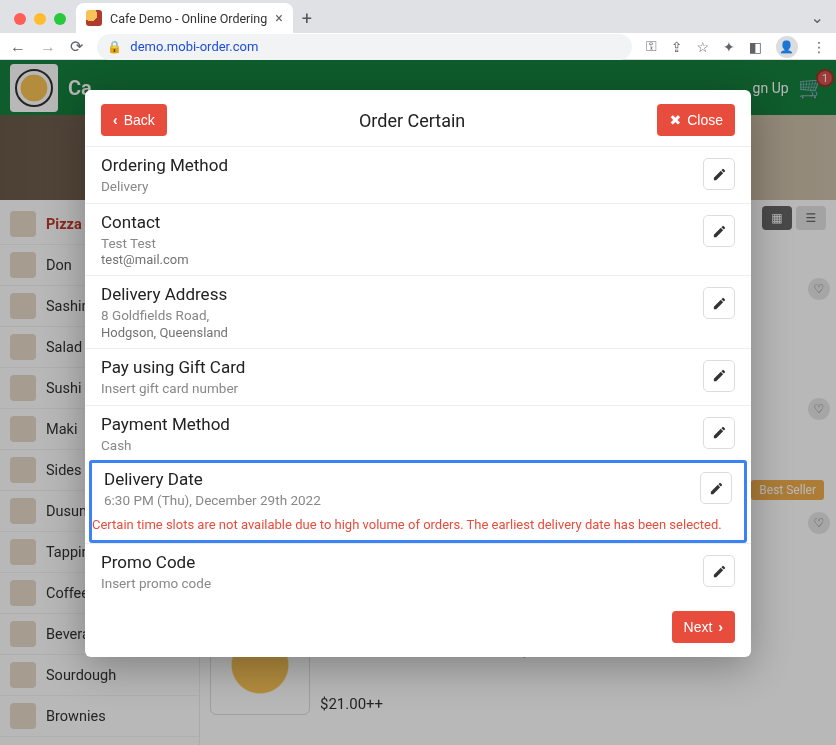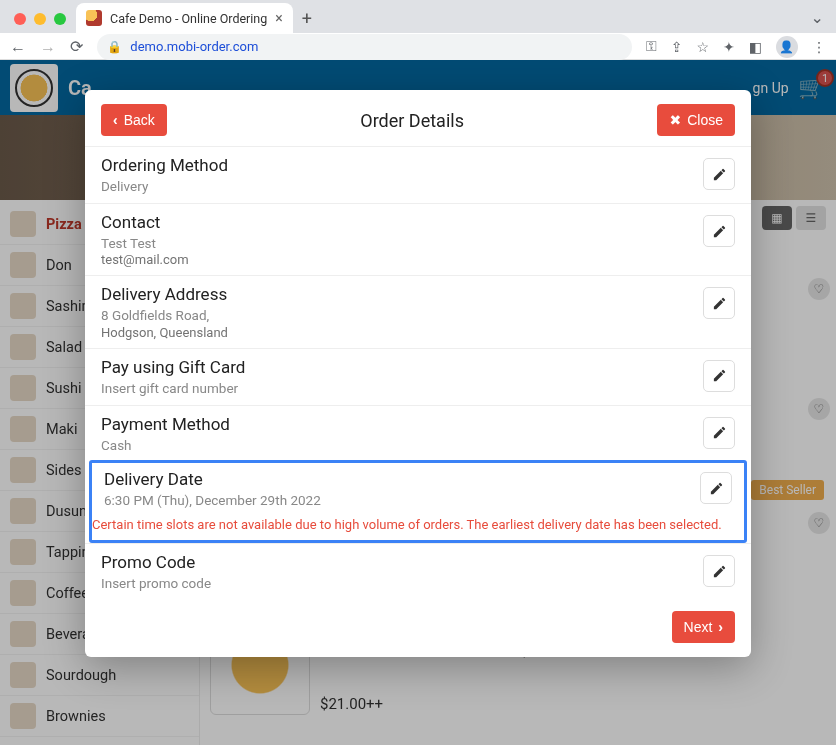--- a/index.html
+++ b/index.html
@@ -20,21 +20,21 @@
   .nav-icons span.disabled{ color:#b0b0b0; }
   .url-box { flex:1; background:#f1f3f4; border-radius:14px; height:26px; display:flex; align-items:center; padding:0 10px; font-size:13px; color:#202124; gap:8px; }
   .lock { font-size:12px; color:#5f6368; }
   .url-domain { color:#1d4ed8; }
   .url-path { color:#5f6368; }
   .addr-right { display:flex; gap:14px; color:#5f6368; font-size:14px; align-items:center;}
   .avatar-circ{ width:22px;height:22px;border-radius:50%;background:#dadce0;display:flex;align-items:center;justify-content:center;font-size:12px;}
 
   
   .app { position:relative; height: calc(745px - 60px); overflow:hidden; }
-  .app-header { height:55px; background:#0369a1; display:flex; align-items:center; padding:0 10px; color:#fff; }
+  .app-header { height:55px; background:#15803d; display:flex; align-items:center; padding:0 10px; color:#fff; }
   .logo-sq{ width:48px;height:48px;background:#fff;border-radius:4px; display:flex;align-items:center;justify-content:center; }
   .logo-inner{ width:38px;height:38px;border-radius:50%; background:radial-gradient(circle at 50% 50%, #f8c256 55%, #fff 57%); border:2px solid #333;}
   .brand{ font-size:20px; font-weight:600; margin-left:10px;}
   .hdr-spacer{flex:1;}
   .hdr-link{ font-size:14px; margin-right:10px; }
   .cart-ic{ position:relative; font-size:22px; }
   .cart-badge{ position:absolute; top:-6px; right:-8px; background:#d9534f; border:2px solid #a23325; width:18px;height:18px;border-radius:50%;font-size:11px; display:flex;align-items:center;justify-content:center;}
 
   .hero { height:85px; background:linear-gradient(90deg,#6b5a4a,#8a7560 40%, #b8a78f 60%, #cfc2ad); }
 
@@ -223,21 +223,21 @@
     </div>
   </div>
 
   <div class="overlay">
     <div class="modal">
       <div class="modal-header">
         <button class="btn">
           <span class="chev">‹</span>
           <span>Back</span>
         </button>
-        <div class="modal-title">Order Details</div>
+        <div class="modal-title">Order Certain</div>
         <button class="btn">
           <span>✖</span>
           <span>Close</span>
         </button>
       </div>
 
       <div class="section">
         <div class="sec-body">
           <div class="sec-title">Ordering Method</div>
           <div class="sec-sub">Delivery</div>

